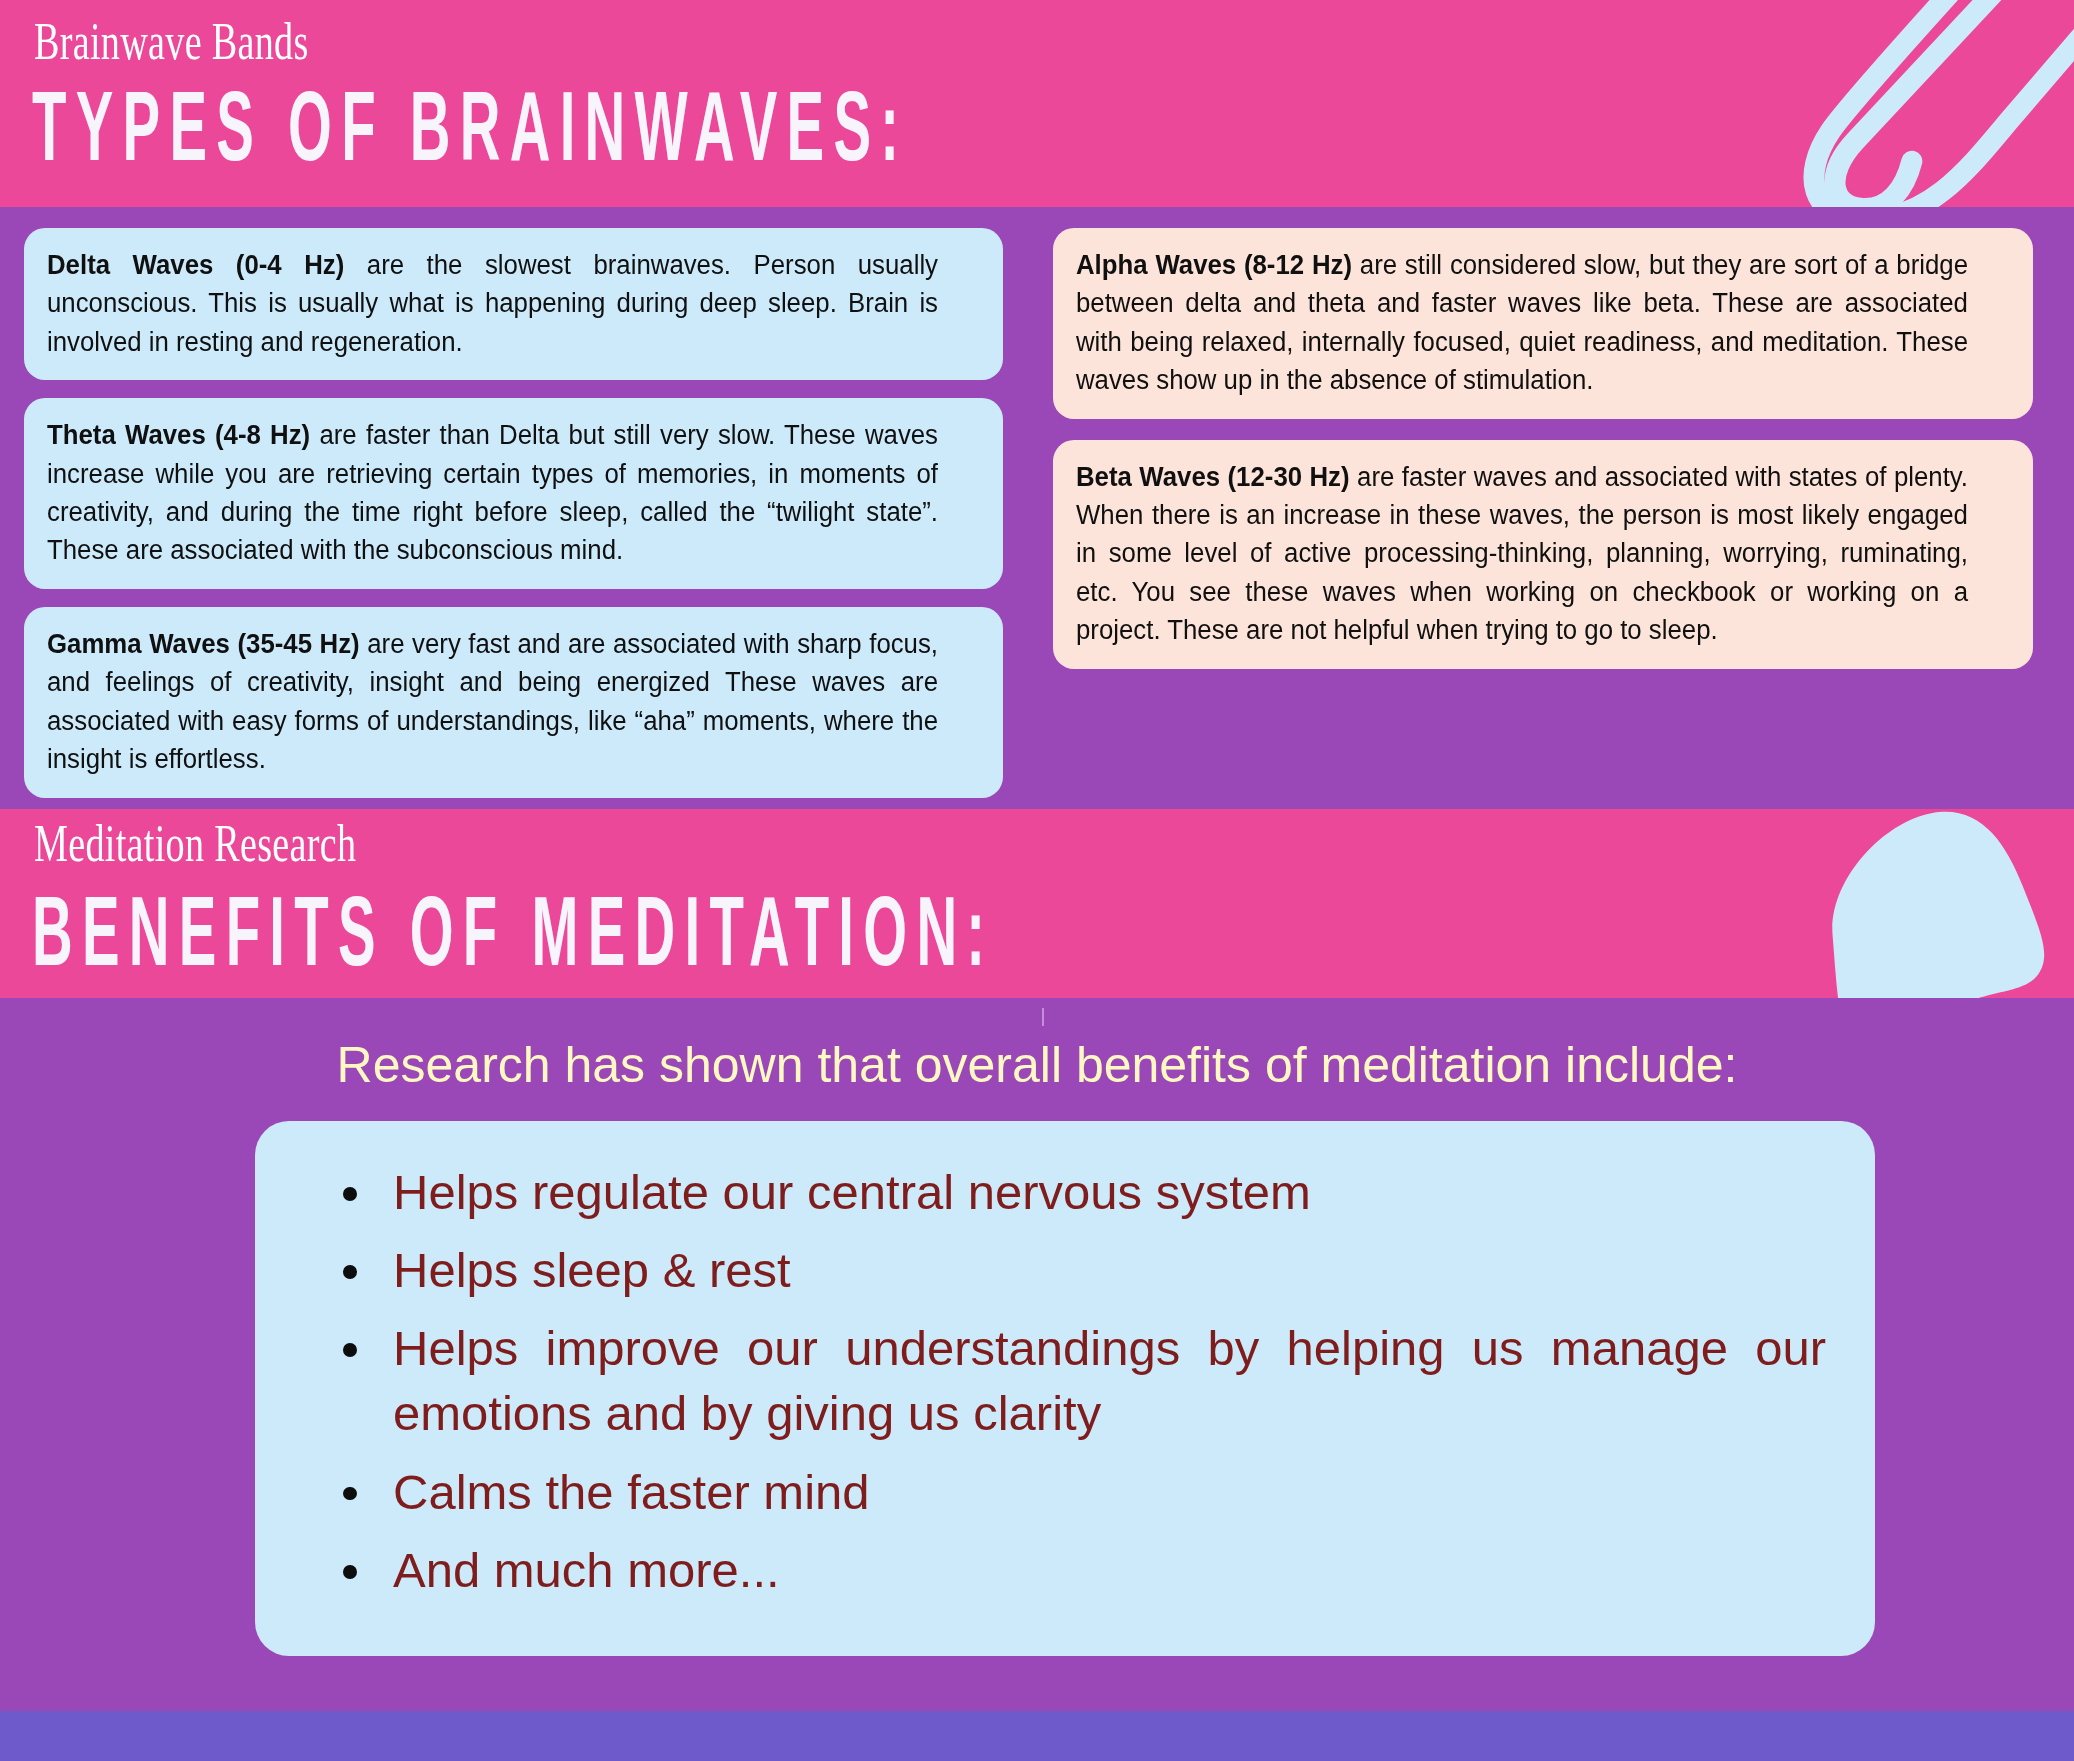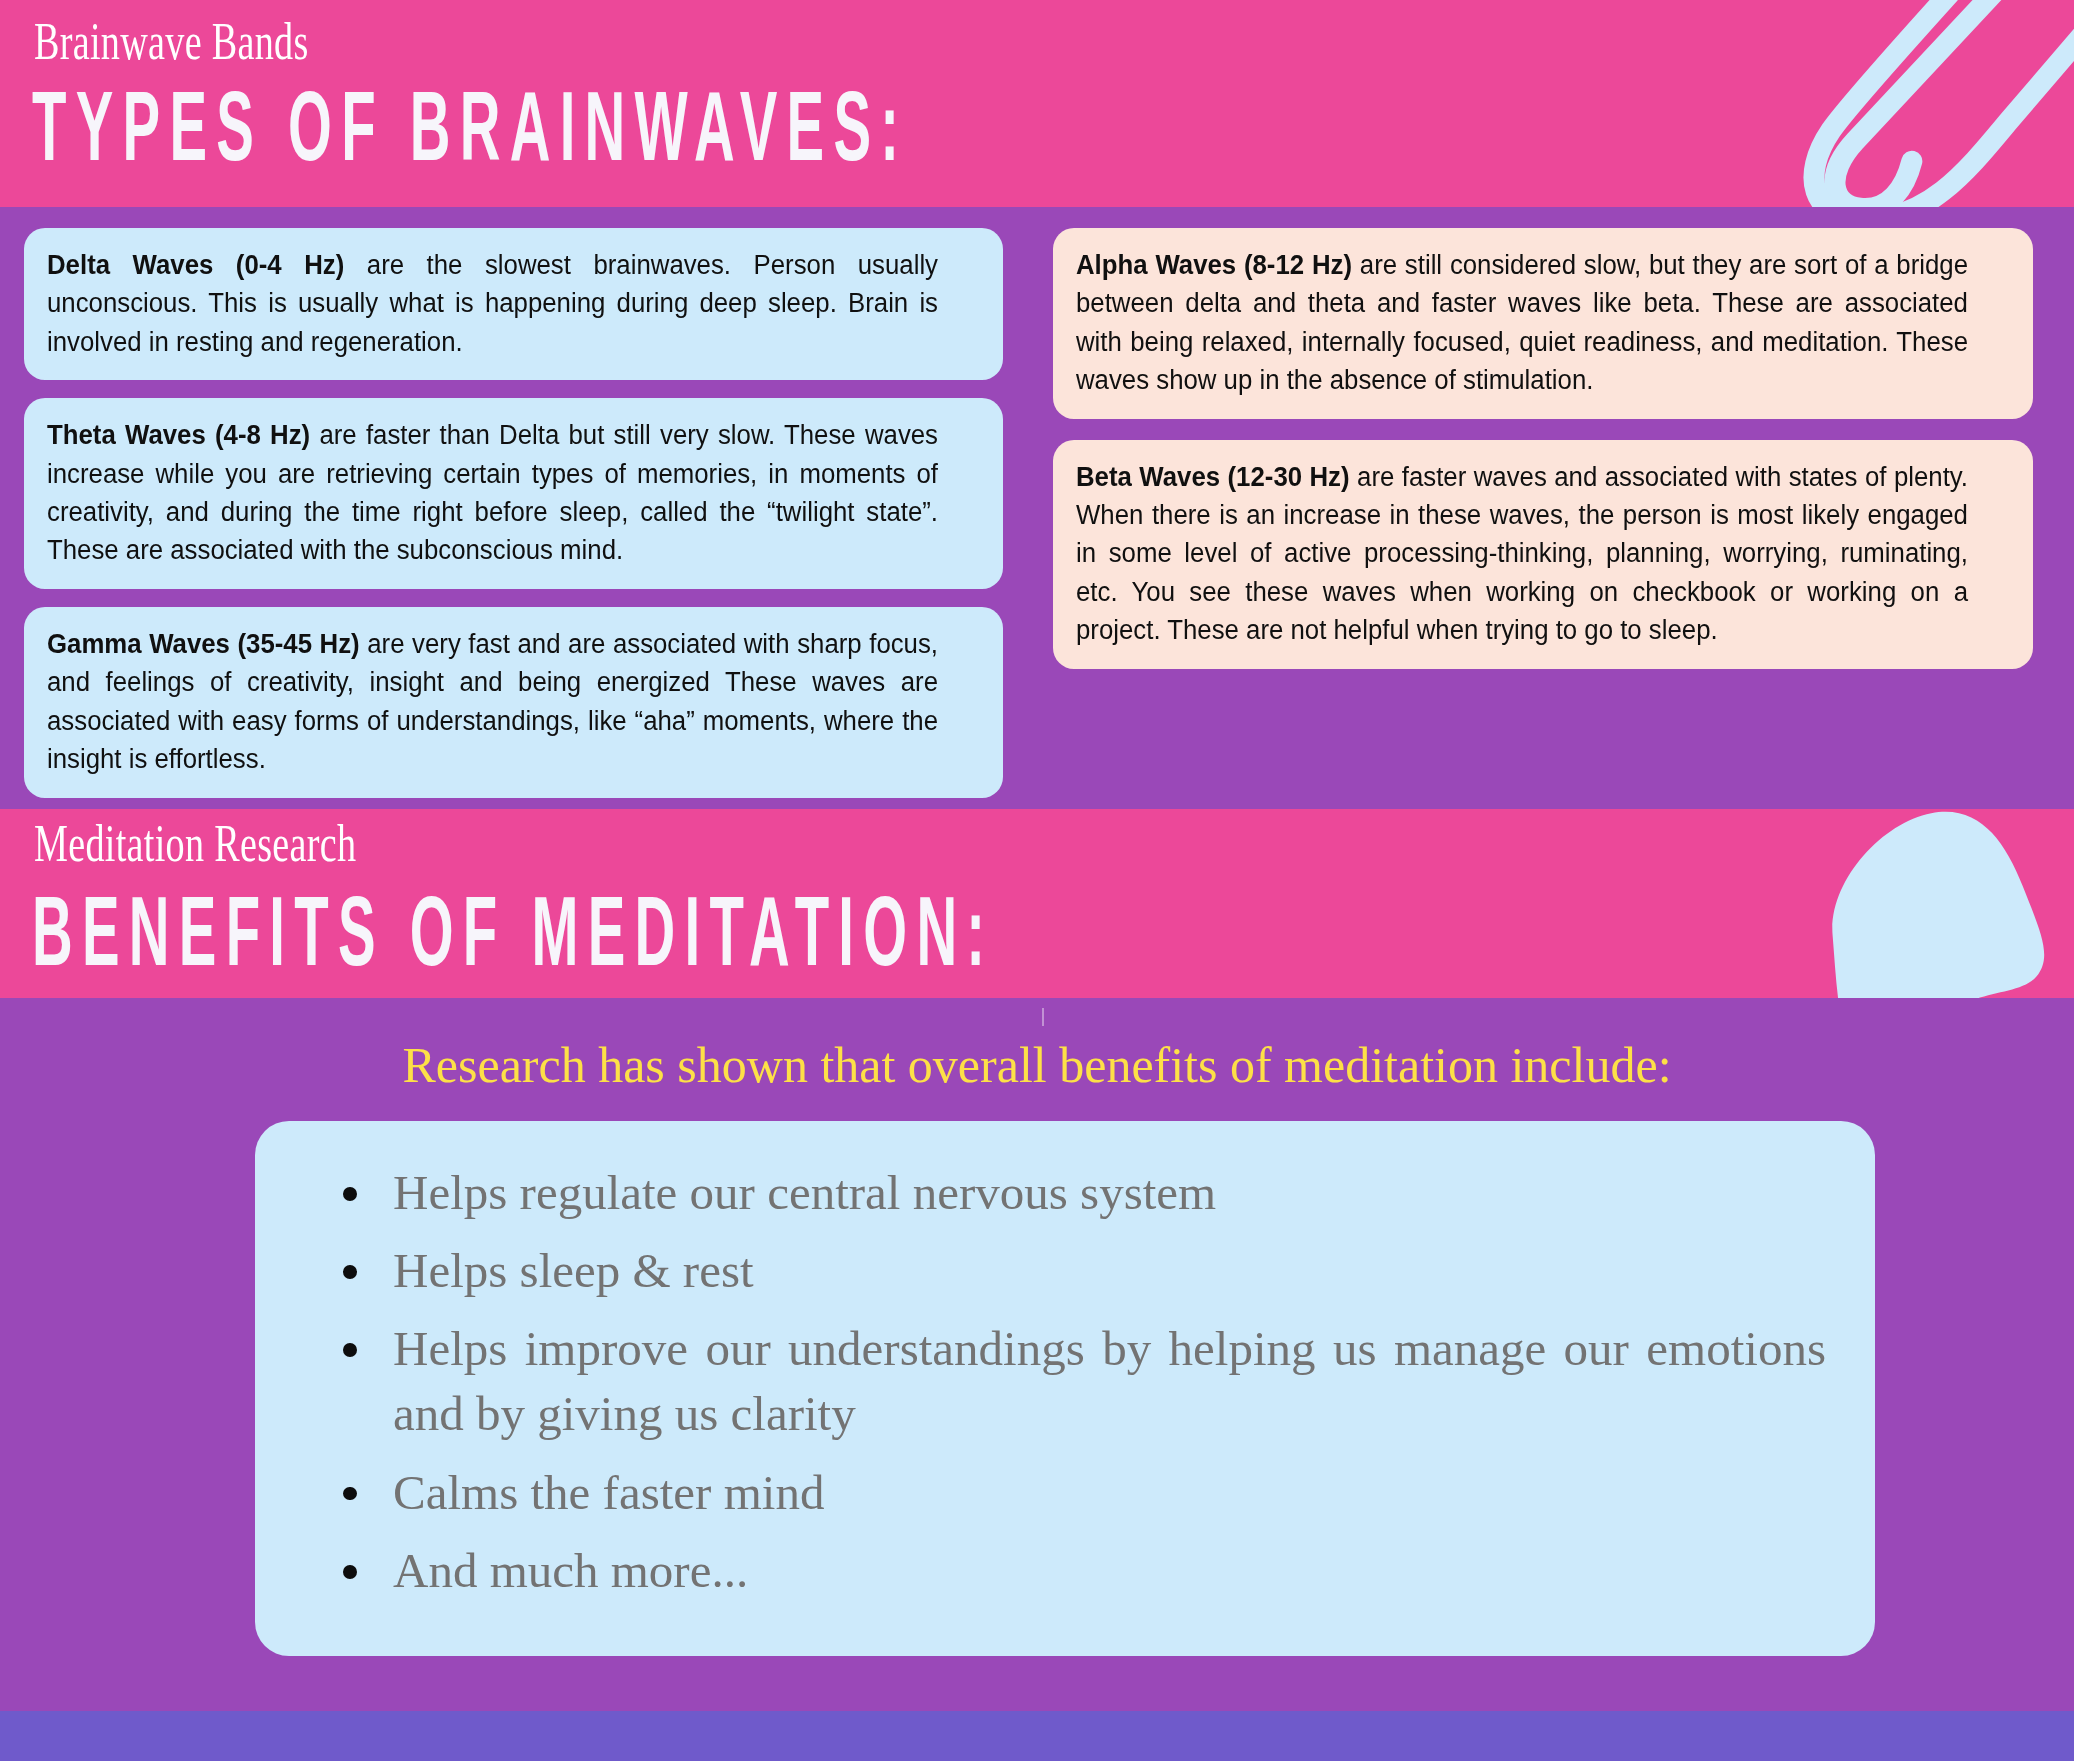--- a/index.html
+++ b/index.html
@@ -127,24 +127,24 @@
     width: 100%;
     height: 713px;
     background: #9a48b8;
   }
   #benefits-lead {
     position: absolute;
     left: 0;
     top: 42px;
     width: 100%;
     text-align: center;
-    color: #fde047;
+    color: #fef9c3;
     font-size: 50px;
     line-height: 1;
-    font-family: Liberation Serif, serif;
+    font-family: Liberation Sans, sans-serif;
     white-space: nowrap;
   }
   #caret-artifact {
     position: absolute;
     left: 1042px;
     top: 9.7px;
     width: 2.4px;
     height: 18px;
     background: rgba(255,255,255,0.40);
   }
@@ -159,27 +159,27 @@
     padding: 39px 49px 37px 49px;
     box-sizing: border-box;
   }
   #benefits-list {
     list-style: none;
     margin: 0;
     padding: 0;
   }
   #benefits-list li {
     position: relative;
-    color: #737373;
+    color: #7f1d1d;
     font-size: 49px;
     line-height: 1.33;
     padding-left: 89px;
     margin-bottom: 13px;
     text-align: justify;
-    font-family: Liberation Serif, serif;
+    font-family: Liberation Sans, sans-serif;
   }
   #benefits-list li:last-child { margin-bottom: 16px; }
   #benefits-list li::before {
     content: "";
     position: absolute;
     left: 39px;
     top: 27px;
     width: 13.8px;
     height: 13.8px;
     border-radius: 50%;

